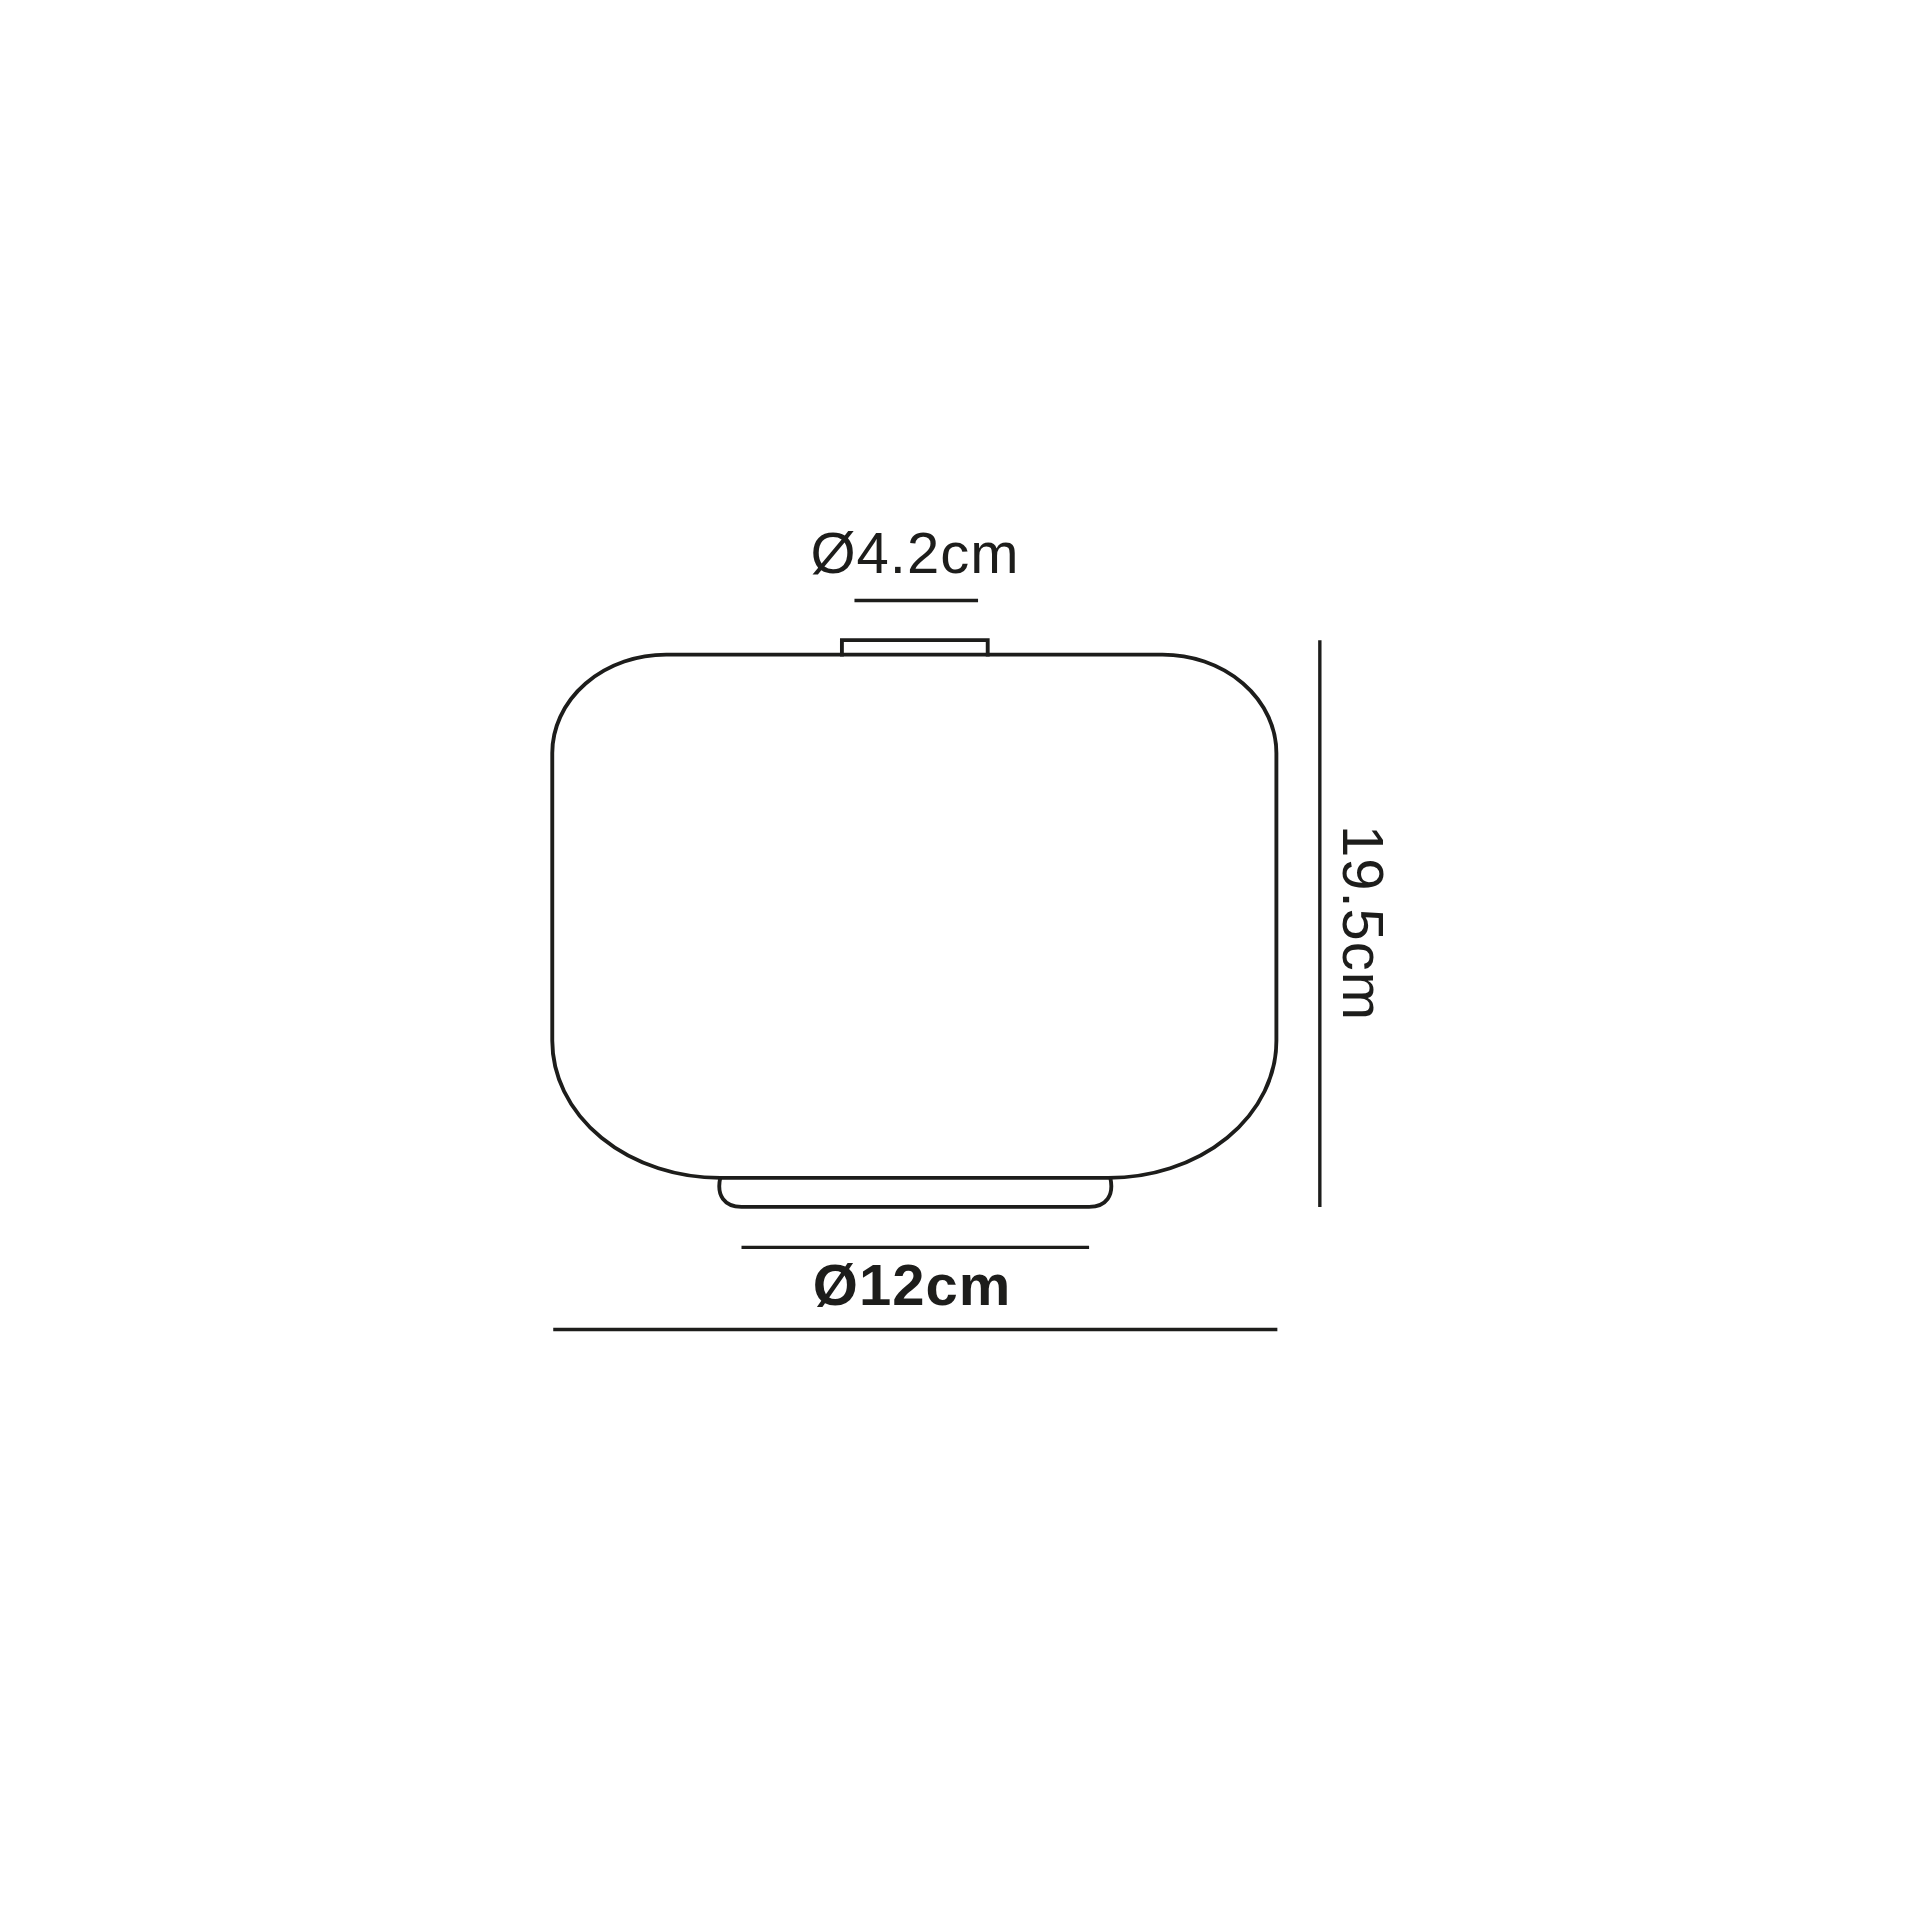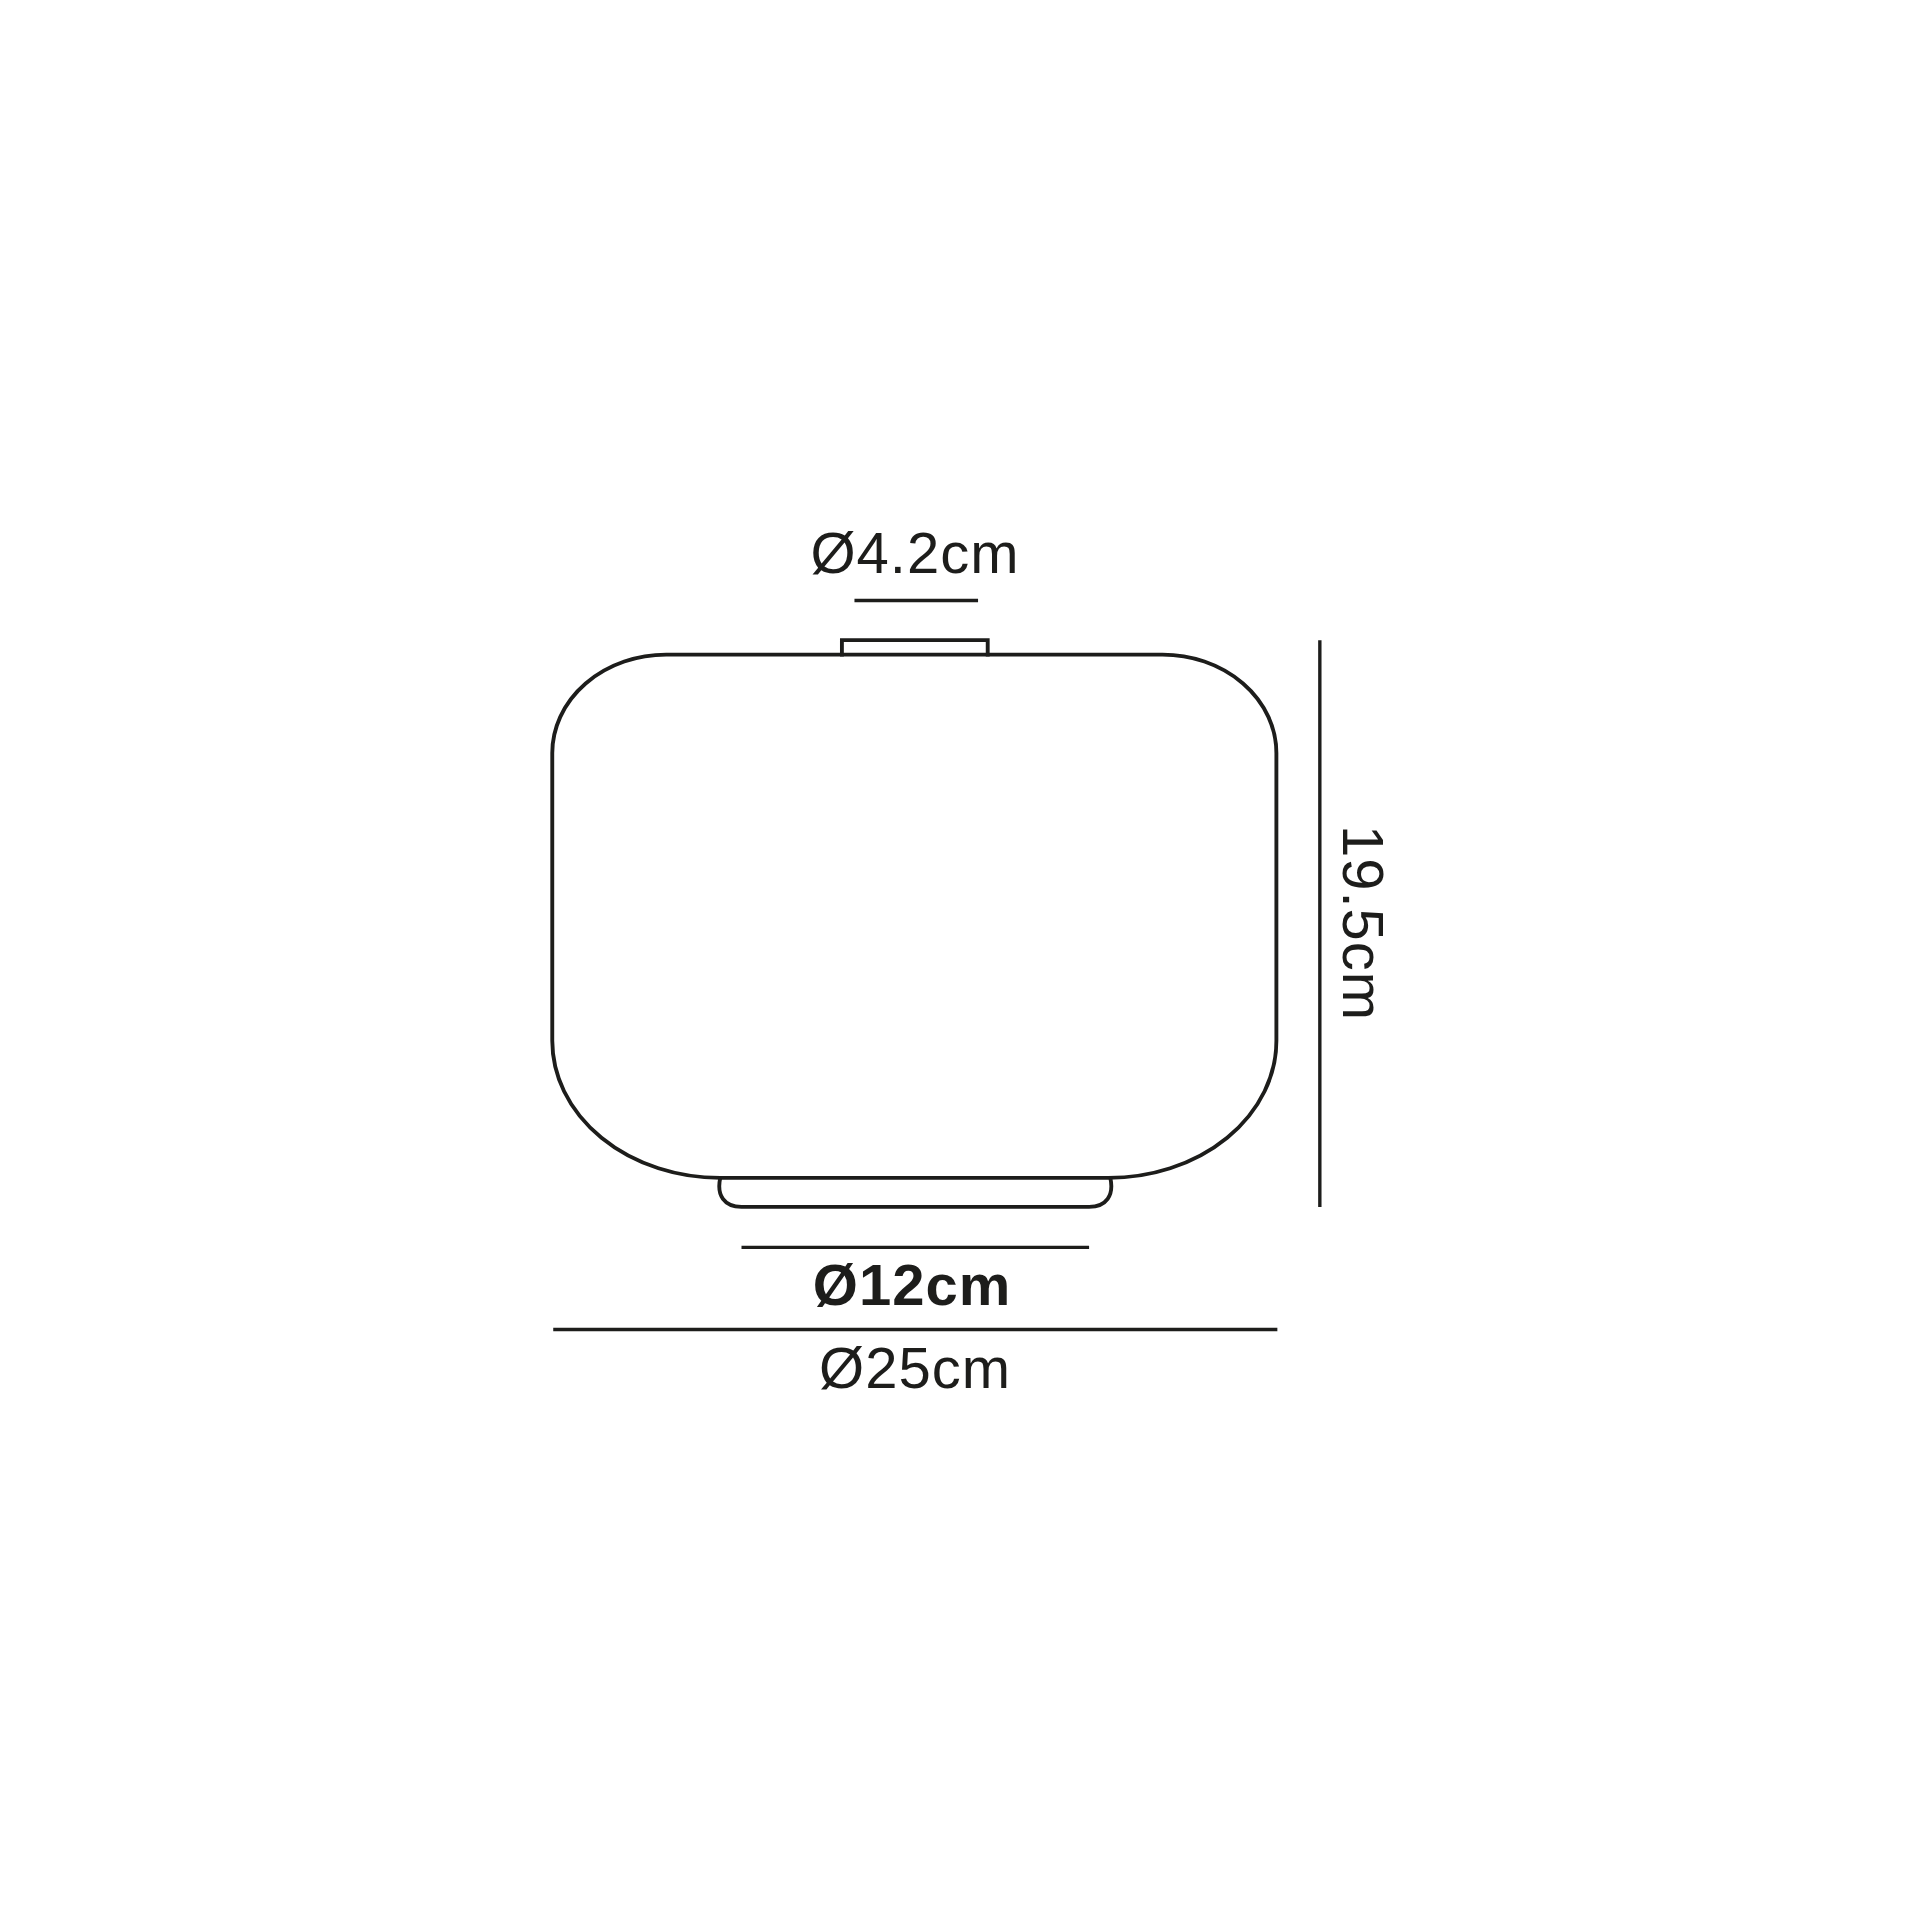--- a/index.html
+++ b/index.html
@@ -88,16 +88,15 @@
 
     <path stroke-width="3.5" d="M 573 1377 L 1323 1377"></path>
   </svg>
 
   <div class="dim-label" id="label-top-diameter">Ø4.2cm</div>
 
   <div class="dim-label" id="label-height">19.5cm</div>
 
   <div class="dim-label" id="label-base-diameter">Ø12cm</div>
 
-  <div class="dim-label" id="label-overall-diameter">Ø25cm</div>
 
 </div>
 
 
 </body></html>

